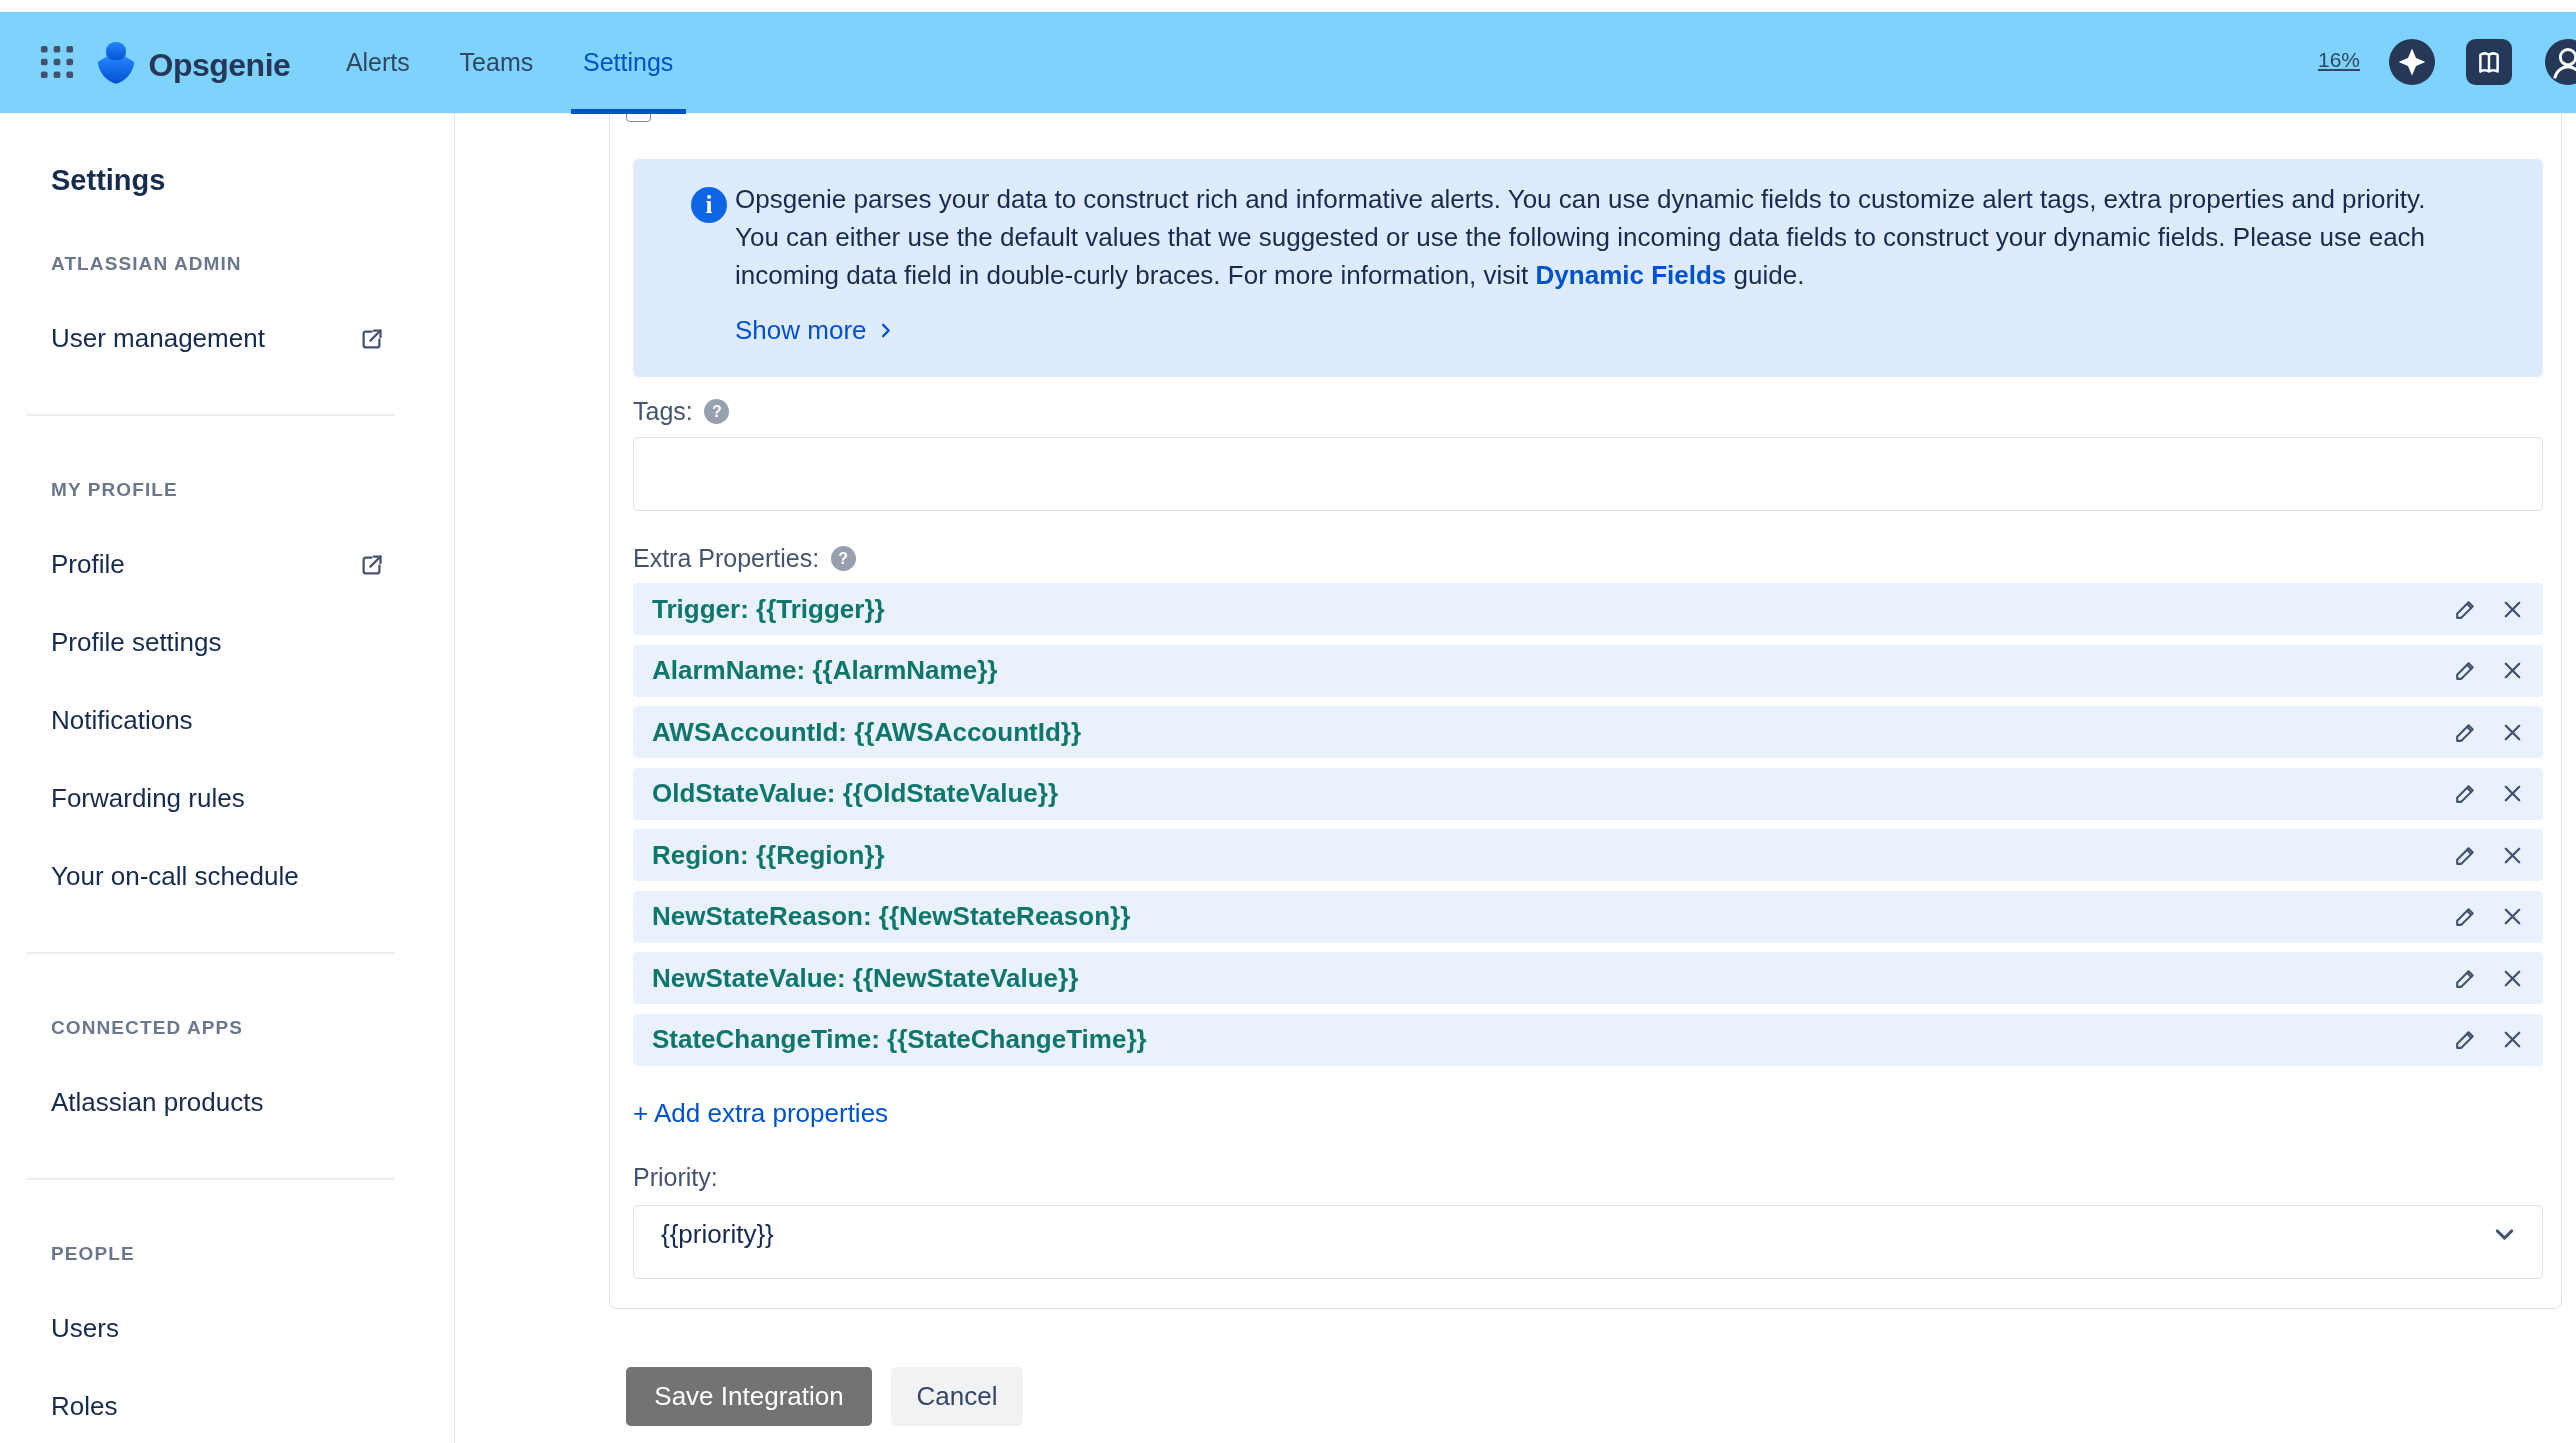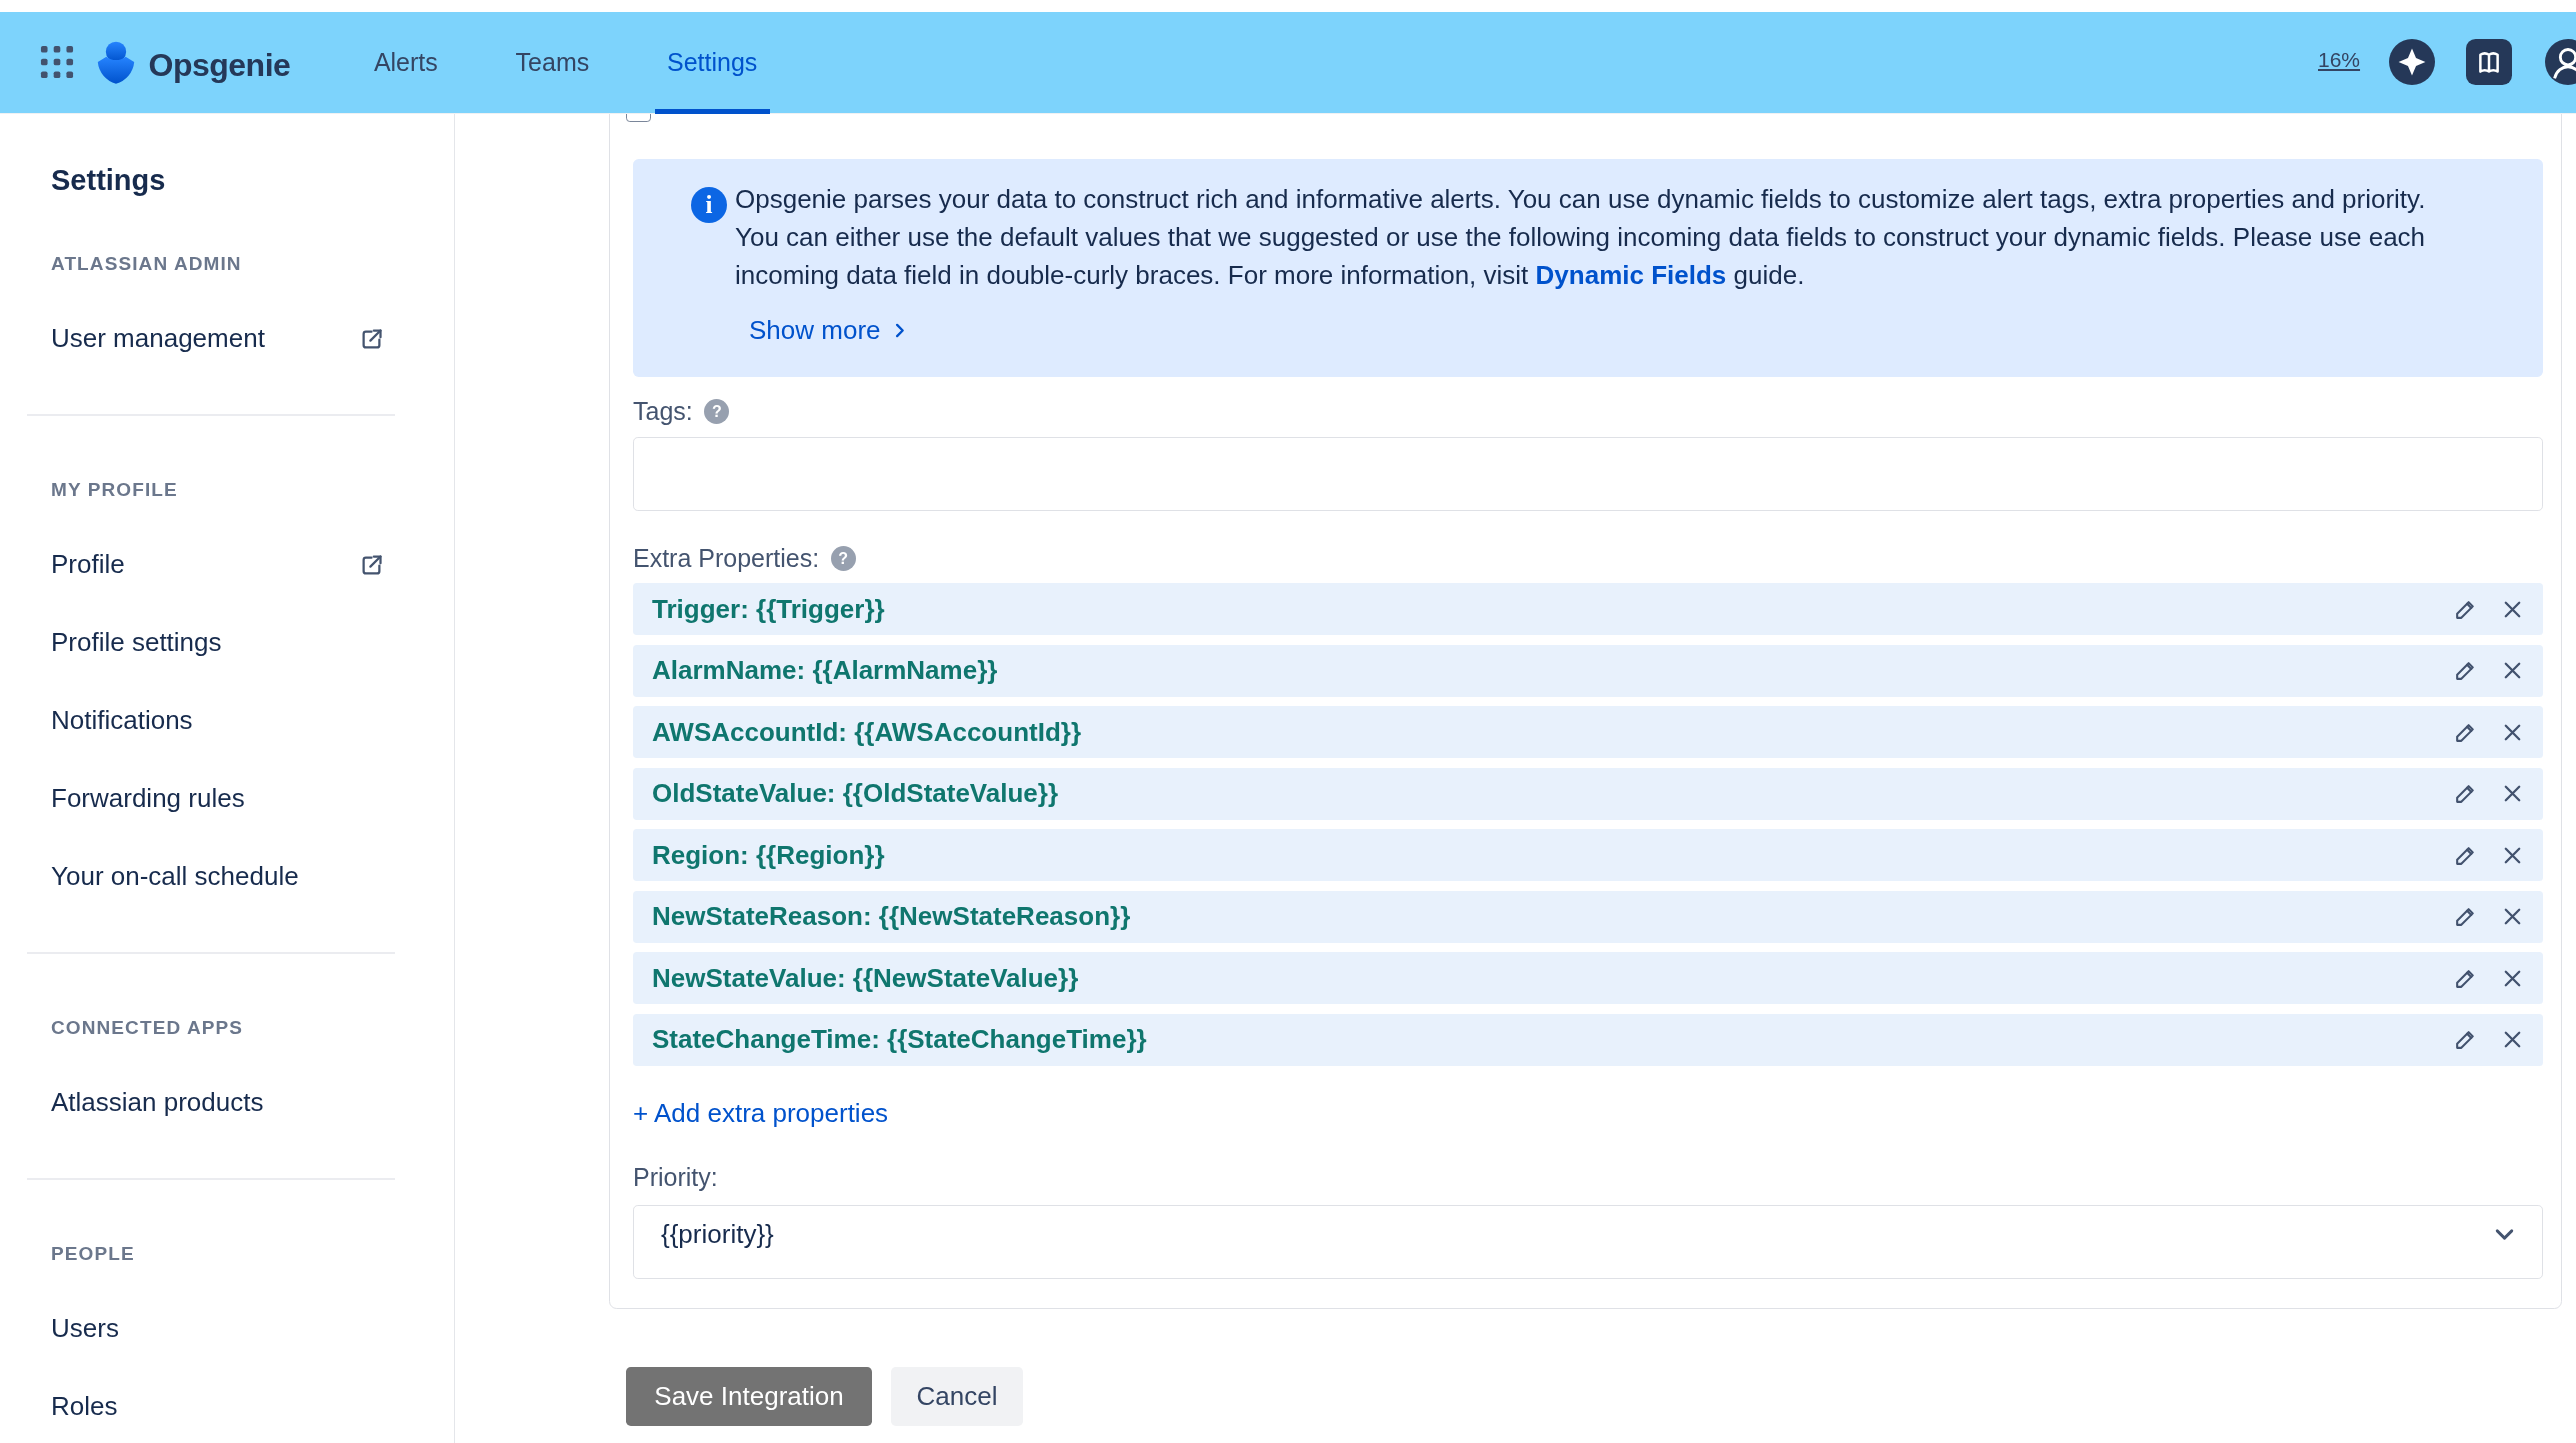--- a/index.html
+++ b/index.html
@@ -17,21 +17,21 @@
     position: absolute; top: 12px; left: 0; width: 2576px; height: 102px;
     background: #7dd3fc; z-index: 20;
     border-bottom: 1.9px solid #EFF1F3;
     padding-left: 8px;
   }
   .appswitcher { position: absolute; left: 40px; top: 33px; width: 34px; height: 34px; cursor: pointer; }
   .logo-wrap { position: absolute; left: 95px; top: 28px; display: flex; align-items: center; gap: 11.5px; cursor: pointer; }
   .logo-word { font-size: 32px; font-weight: 700; color: #253858; letter-spacing: -0.5px; }
   .primary-nav { position: absolute; left: 344px; top: 0; height: 100px; display: flex; gap: 46px; align-items: center; }
   .nav-item { position: relative; height: 104px; display: flex; align-items: center; padding: 0 1.9px;
-              font-size: 25px; font-weight: 500; color: #344563; cursor: pointer; margin-left: 28px; }
+              font-size: 25px; font-weight: 500; color: #344563; cursor: pointer; }
   .nav-item.active { color: #0052CC; }
   .nav-item.active::after { content: ""; position: absolute; left: -10.5px; right: -10.5px; bottom: 0; height: 4.8px; background: #0052CC; }
   .zoom-link { position: absolute; left: 2318px; top: 36px; font-size: 21px; color: #344563; text-decoration: underline; cursor: pointer; }
   .tb-icon { position: absolute; top: 27px; width: 46px; height: 46px; cursor: pointer; }
   .tb-compass { left: 2389px; }
   .tb-journal { left: 2466px; }
   .tb-avatar  { left: 2545px; }
 
   
   .sidebar {
@@ -56,21 +56,21 @@
   .top-checkbox { position: absolute; left: 16px; top: 6.7px; width: 25px; height: 25px;
     border: 1.9px solid #7A869A; border-radius: 3.8px; background: #fff; cursor: pointer; }
 
   .infobox { position: absolute; left: 23px; top: 69px; width: 1910px; height: 218px;
     background: #DEEBFF; border-radius: 5.7px; }
   .info-icon { position: absolute; left: 58px; top: 28px; width: 36px; height: 36px; border-radius: 50%;
     background: #0C66E4; color: #fff; font-size: 25px; font-weight: 700; font-family: "Liberation Serif", serif;
     display: flex; align-items: center; justify-content: center; }
   .info-text { position: absolute; left: 102px; top: 21px; width: 1728px; font-size: 26px; line-height: 38px; color: #172B4D; }
   .info-link { color: #0052CC; font-weight: 700; cursor: pointer; }
-  .show-more { position: absolute; left: 116px; top: 156px; display: flex; align-items: center; gap: 9.5px;
+  .show-more { position: absolute; left: 102px; top: 156px; display: flex; align-items: center; gap: 9.5px;
     font-size: 26px; font-weight: 500; color: #0052CC; cursor: pointer; justify-content: space-between; }
 
   .field-label-row { position: absolute; left: 23px; display: flex; align-items: center; gap: 11.5px; height: 29px; }
   .field-label { font-size: 25px; color: #44546F; }
   .help-icon { width: 25px; height: 25px; border-radius: 50%; background: #97A0AF; color: #fff;
     font-size: 16px; font-weight: 700; display: flex; align-items: center; justify-content: center; cursor: pointer; }
 
   .tags-label-row { top: 307px; }
   .tags-input { position: absolute; left: 23px; top: 347px; width: 1910px; height: 74px;
     border: 1.9px solid #DFE1E6; border-radius: 4.8px; background: #fff; font-size: 26px; padding: 0 23px;

